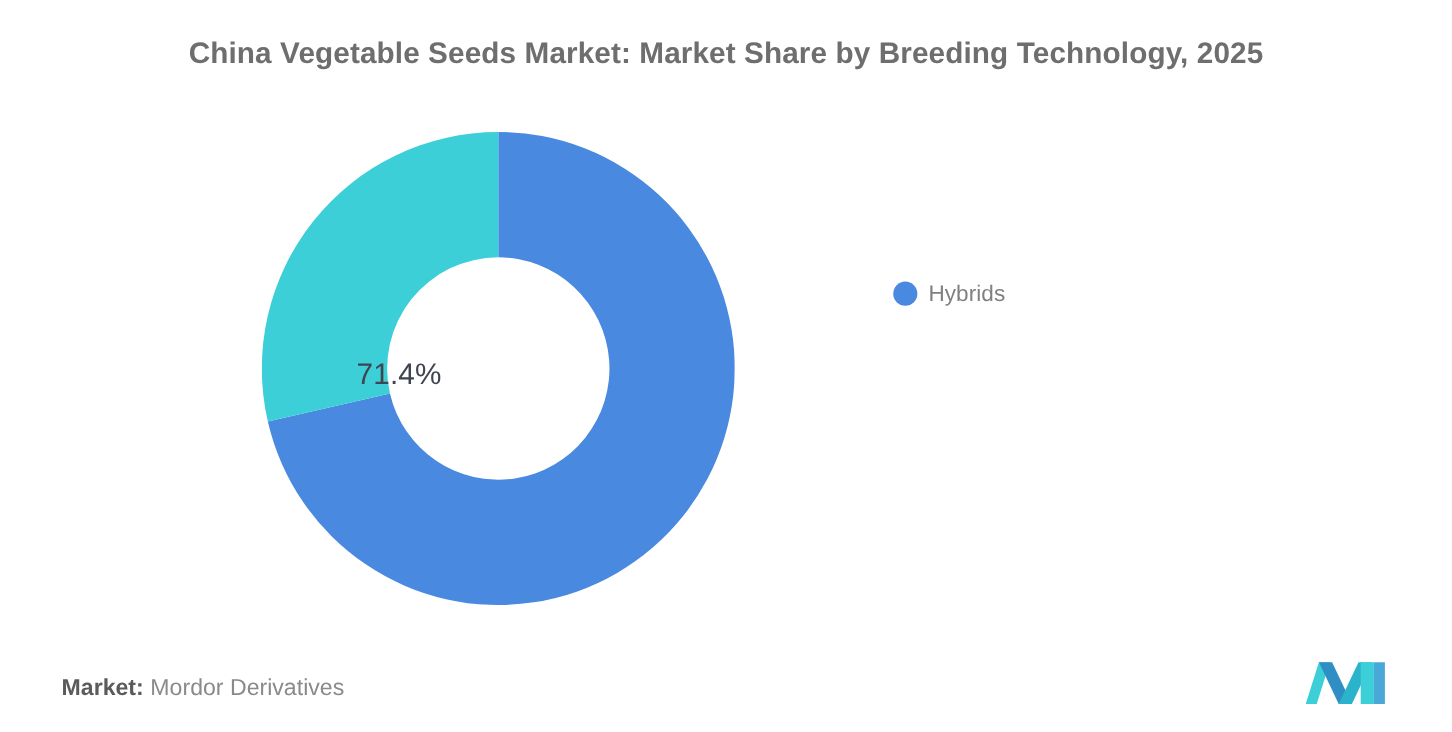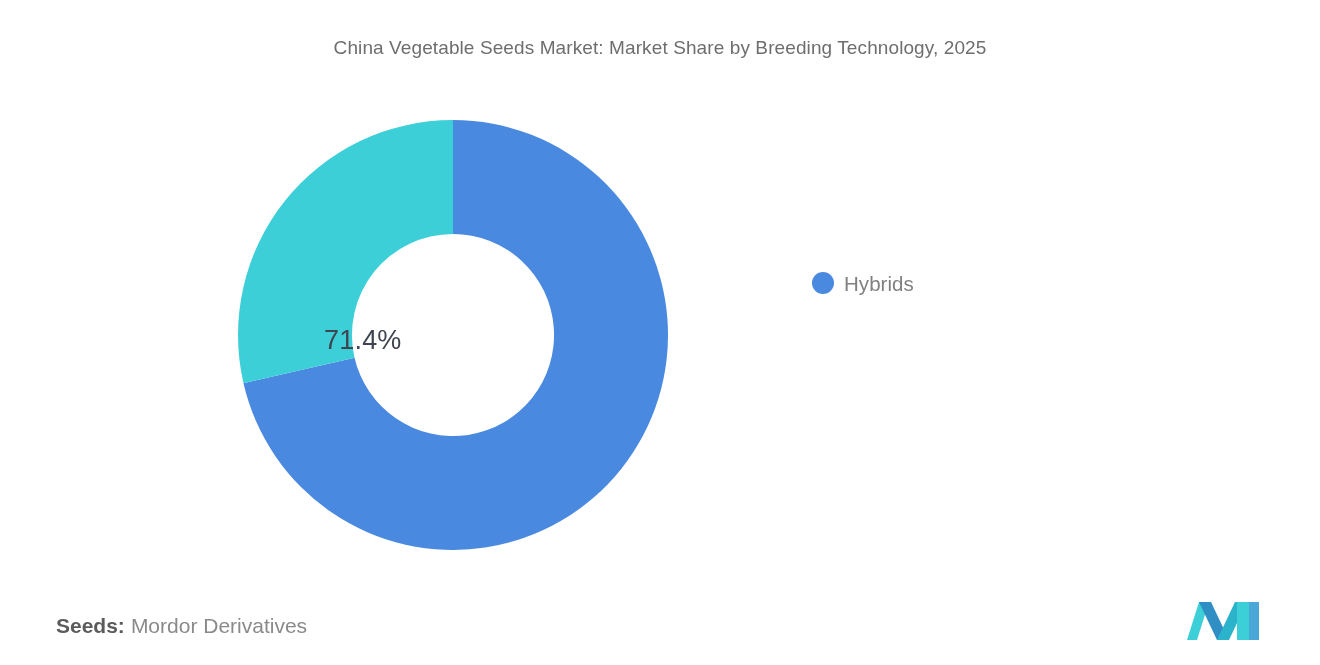--- a/index.html
+++ b/index.html
@@ -16,22 +16,22 @@
     -webkit-font-smoothing: antialiased;
   }
 
   
   #chart-title {
     position: absolute;
     left: 0;
     top: 28px;
     width: 1320px;
     text-align: center;
-    font-size: 19px;
-    font-weight: 400;
+    font-size: 27px;
+    font-weight: 700;
     color: #6e6e6e;
     letter-spacing: 0.1px;
     line-height: 40px;
     white-space: nowrap;
   }
 
   
   #donut-wrap {
     position: absolute;
     left: 238px;
@@ -52,21 +52,21 @@
     color: #3f4550;
     font-weight: 400;
     letter-spacing: 0.2px;
     white-space: nowrap;
   }
 
   
   #legend {
     position: absolute;
     left: 812px;
-    top: 270px;
+    top: 254px;
     width: 420px;
   }
   .legend-item {
     display: flex;
     align-items: flex-start;
     margin-bottom: 7px;
   }
   .legend-swatch {
     width: 22px;
     height: 22px;
@@ -129,21 +129,21 @@
 
   <div class="legend-item">
     <span class="legend-swatch" style="background: rgb(74, 137, 224);"></span>
     <span class="legend-label">Hybrids</span>
   </div>
 
 
 </div>
 
 <div id="footer-source">
-  <span id="footer-source-label">Seeds:</span><span id="footer-source-value">Mordor Derivatives</span>
+  <span id="footer-source-label">Market:</span><span id="footer-source-value">Mordor Derivatives</span>
 </div>
 
 <svg id="brand-logo" viewBox="0 0 76 42">
   <polygon points="2,40 14,2 24,2 12,40" fill="#3dcfd8"></polygon>
   <polygon points="14,2 26,2 44,40 32,40" fill="#2f8fc4"></polygon>
   <polygon points="44,40 32,40 50,2 62,2" fill="#2bb3cc"></polygon>
   <polygon points="52,40 64,40 64,2 52,2" fill="#3dcfd8"></polygon>
   <polygon points="64,2 74,2 74,40 64,40" fill="#4aa8d8"></polygon>
 </svg>
 

